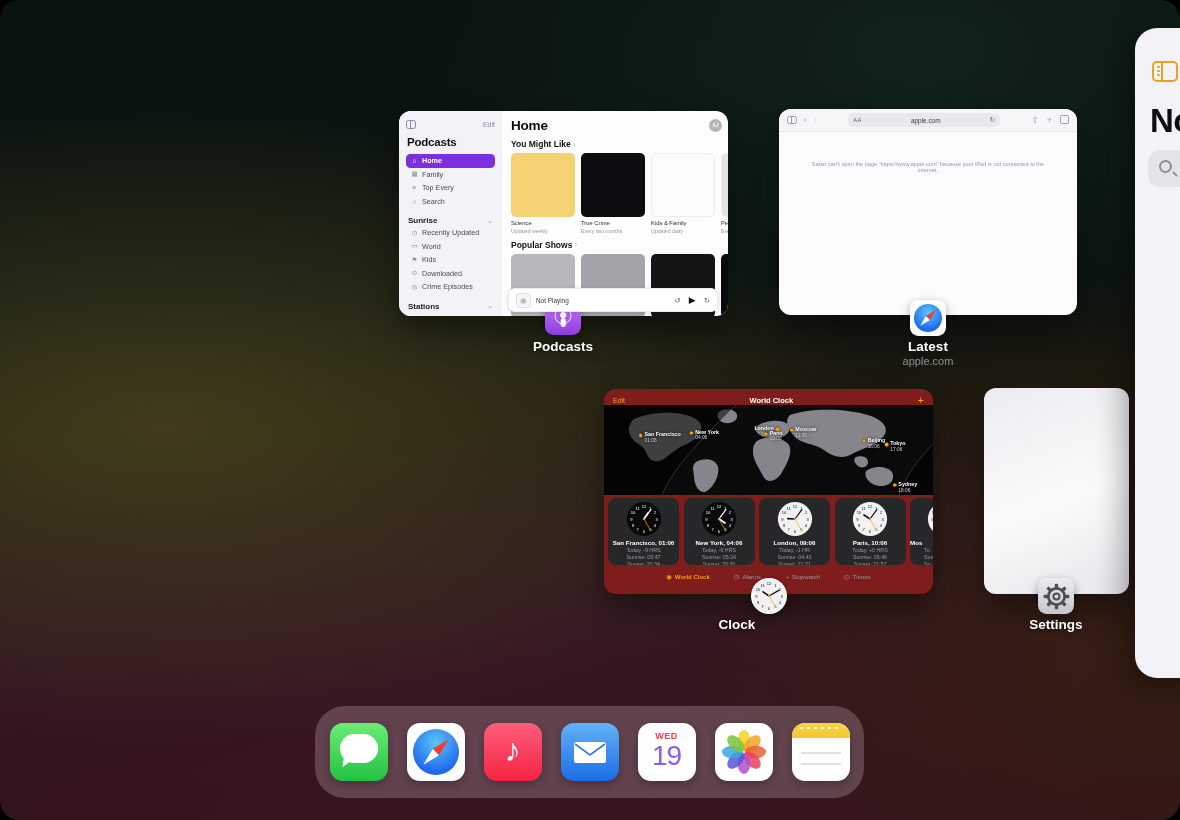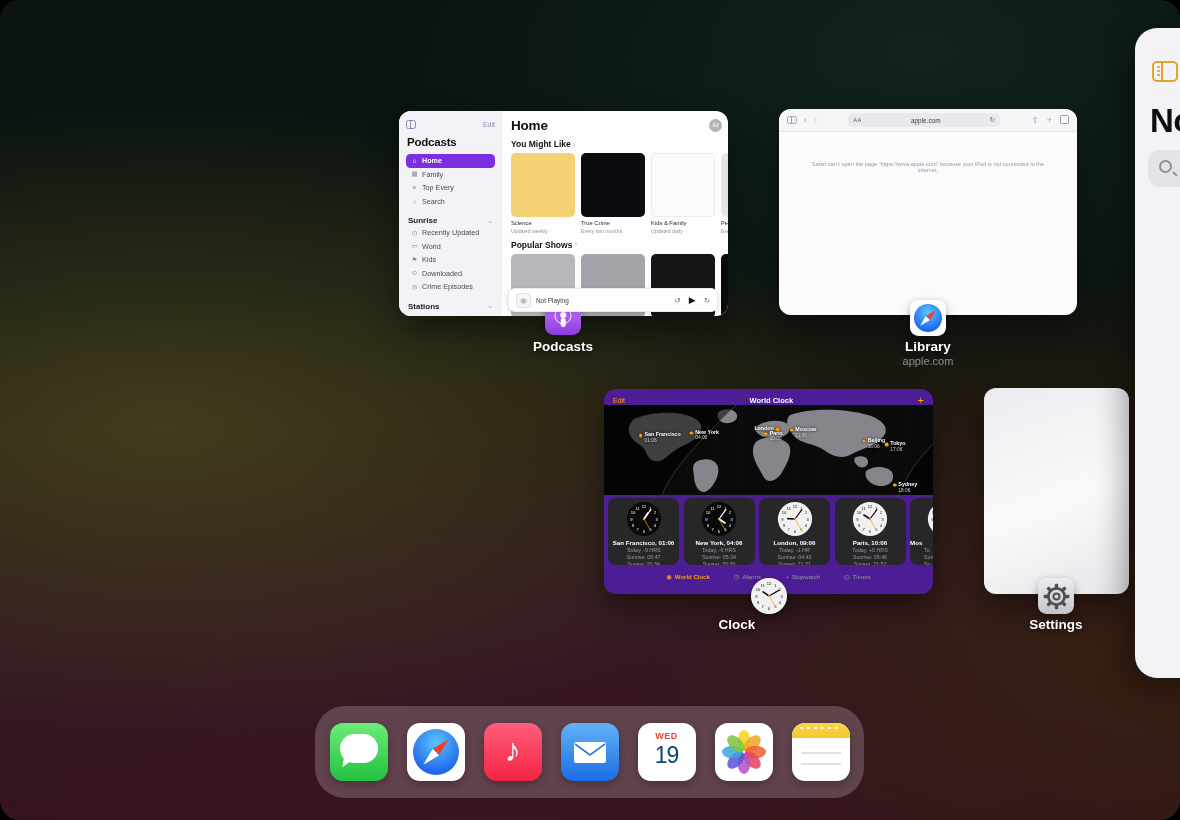--- a/index.html
+++ b/index.html
@@ -72,21 +72,21 @@
   .icon-safari-sm,.dicon.safari{background:#fff;}
   .saf-face{position:absolute;border-radius:50%;background:radial-gradient(circle at 50% 30%,#5bc6f7 0%,#1e66ee 75%);}
   .icon-safari-sm .saf-face{inset:4px;}
   .dicon.safari .saf-face{inset:6px;}
   .saf-needle{position:absolute;left:50%;top:50%;transform:translate(-50%,-50%) rotate(-45deg);}
   .icon-safari-sm .saf-needle{width:22px;height:6px;}
   .dicon.safari .saf-needle{width:36px;height:9px;}
   .saf-needle::before{content:'';position:absolute;left:50%;top:0;width:50%;height:100%;background:#fb3b30;clip-path:polygon(0 0,100% 50%,0 100%);}
   .saf-needle::after{content:'';position:absolute;left:0;top:0;width:50%;height:100%;background:#fff;clip-path:polygon(100% 0,0 50%,100% 100%);}
   
-  .ck-card{left:604px;top:389px;width:329px;height:205px;background:#4c1d95;color:#fff;}
+  .ck-card{left:604px;top:389px;width:329px;height:205px;background:#7f1d1d;color:#fff;}
   .ck-header{position:absolute;top:6px;left:9px;right:9px;display:flex;justify-content:space-between;align-items:center;z-index:5;}
   .ck-edit{font-size:7px;color:#ff9f0a;}
   .ck-title{font-size:7.5px;font-weight:700;color:#fff;}
   .ck-add{font-size:11px;color:#ff9f0a;line-height:1;}
   .ck-map{position:absolute;left:0;right:0;top:16px;height:90px;background:#070708;}
   .ck-map svg{position:absolute;inset:0;}
   .ck-city{position:absolute;transform:translate(-50%,-50%);display:flex;align-items:flex-start;gap:2px;z-index:3;}
   .ck-dot{width:3.5px;height:3.5px;background:#ff9f0a;border-radius:50%;margin-top:1px;flex:none;box-shadow:0 0 2px #000;}
   .ck-ctext{line-height:1.1;}
   .ck-ctext.left{text-align:right;}
@@ -122,21 +122,21 @@
   .dicon{position:relative;width:58px;height:58px;border-radius:13px;box-shadow:0 3px 9px rgba(0,0,0,.28);overflow:hidden;flex:none;}
   .dicon.messages{background:linear-gradient(180deg,#6cec77,#23c241);}
   .bubble{position:absolute;left:10px;top:11px;width:38px;height:29px;background:#fff;border-radius:15px;}
   .tail{position:absolute;left:13px;top:36px;width:0;height:0;border-left:9px solid #fff;border-bottom:9px solid transparent;transform:rotate(8deg);}
   .dicon.music{background:linear-gradient(180deg,#fd5e7c,#f52342);}
   .mus-note{position:absolute;inset:0;display:flex;align-items:center;justify-content:center;color:#fff;font-size:32px;font-weight:700;padding-bottom:4px;}
   .dicon.mail{background:linear-gradient(180deg,#63b1f6,#1a6ee6);}
   .dicon.mail svg{position:absolute;left:9px;top:9px;}
   .dicon.calendar{background:#fff;text-align:center;}
   .cal-wd{margin-top:8px;font-size:9px;font-weight:700;color:#ec4438;letter-spacing:.5px;}
-  .cal-day{font-size:23px;font-weight:300;color:#0c4a6e;line-height:29px;letter-spacing:-1px;}
+  .cal-day{font-size:28px;font-weight:300;color:#8b5cf6;line-height:29px;letter-spacing:-1px;}
   .dicon.photos{background:#fff;}
   .dicon.photos svg{position:absolute;left:6px;top:6px;}
   .dicon.notes{background:#fff;}
   .not-top{position:absolute;top:0;left:0;right:0;height:15px;background:linear-gradient(180deg,#f9d44a,#f4c733);}
   .not-top::before{content:'';position:absolute;left:8px;right:8px;top:4px;height:2px;background:repeating-linear-gradient(90deg,rgba(255,255,255,.9) 0 3px,transparent 3px 7px);}
   .not-line{position:absolute;left:9px;right:9px;height:1.5px;background:#e0e0e5;}
   .not-line.l1{top:29px;} .not-line.l2{top:40px;}
 </style>
 </head>
 <body>
@@ -283,21 +283,21 @@
         <span class="tabsq"></span>
       </span>
     </div>
     <div class="sf-error">Safari can’t open the page “https://www.apple.com” because your iPad is not connected to the internet.</div>
   </div>
   <div class="app-icon icon-safari-sm" style="left:910px;top:300px;">
     <div class="saf-face">
         <div class="saf-needle"></div>
       </div>
   </div>
-  <div class="card-label" style="left:828px;top:339px;width:200px;">Library</div>
+  <div class="card-label" style="left:828px;top:339px;width:200px;">Latest</div>
   <div class="card-sublabel" style="left:828px;top:355px;width:200px;">apple.com</div>
 
   <div class="app-card ck-card">
     <div class="ck-header">
       <span class="ck-edit">Edit</span>
       <span class="ck-title">World Clock</span>
       <span class="ck-add">+</span>
     </div>
     <div class="ck-map">
       <svg viewBox="0 0 329 90" width="329" height="90" preserveAspectRatio="none">

